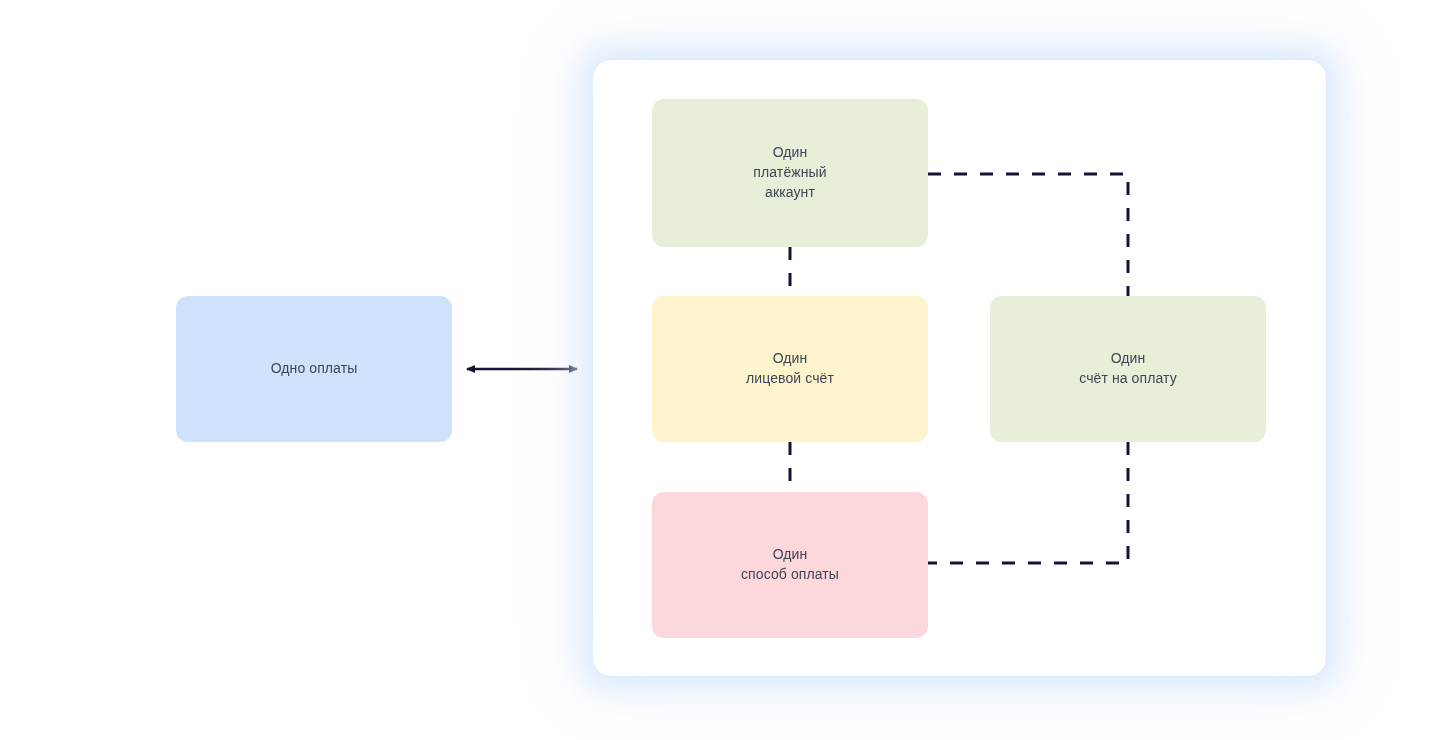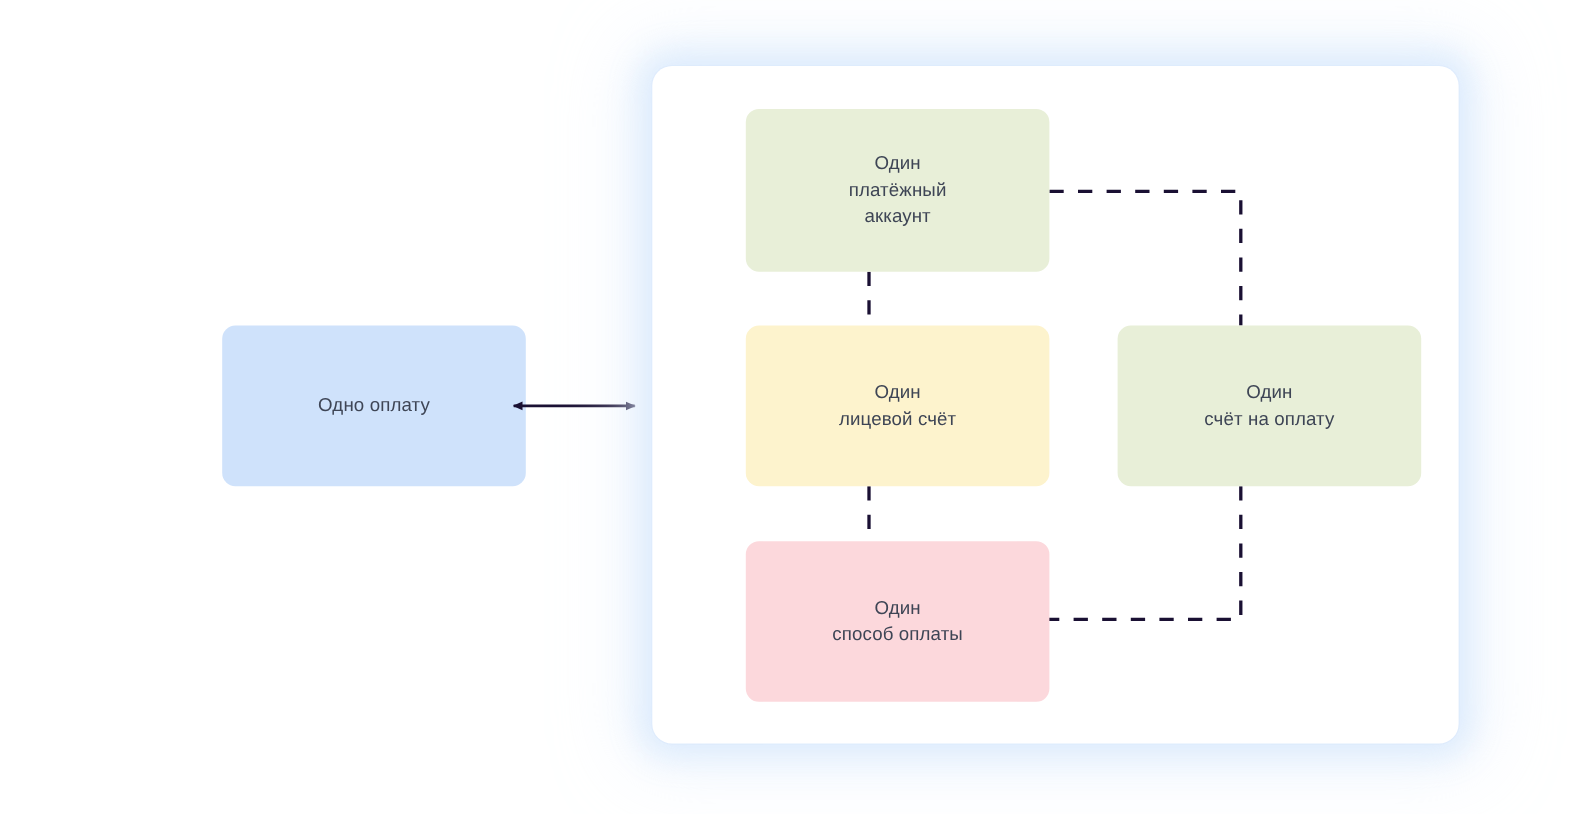--- a/index.html
+++ b/index.html
@@ -18,26 +18,25 @@
 
   
   .node {
     position: absolute;
     border-radius: 12px;
     display: flex;
     align-items: center;
     justify-content: center;
     text-align: center;
     color: #3e4555;
-    font-size: 17px;
+    font-size: 14px;
     line-height: 1.42;
     letter-spacing: .1px;
     box-sizing: border-box;
     padding: 6px 10px;
-    margin-left: 26px;
   }
   #cloud-node {
     left: 176px;
     top: 296px;
     width: 276px;
     height: 146px;
     background: #cfe2fb;
   }
 
   
@@ -108,21 +107,21 @@
     white-space: pre-line;
     display: block;
   }
 </style>
 </head>
 <body>
 
 <div id="canvas">
 
   <div class="node" id="cloud-node">
-    <span class="node-label">Одно оплату</span>
+    <span class="node-label">Одно оплаты</span>
   </div>
 
   <svg id="link-arrow" viewBox="0 0 128 34">
     <defs>
       <marker id="arrow-right" markerWidth="9" markerHeight="9" refX="8" refY="4.5" orient="auto" markerUnits="userSpaceOnUse">
         <path d="M0,0.6 L9,4.5 L0,8.4 Z" fill="#1a1033"></path>
       </marker>
       <marker id="arrow-left" markerWidth="9" markerHeight="9" refX="1" refY="4.5" orient="auto" markerUnits="userSpaceOnUse">
         <path d="M9,0.6 L0,4.5 L9,8.4 Z" fill="#1a1033"></path>
       </marker>

